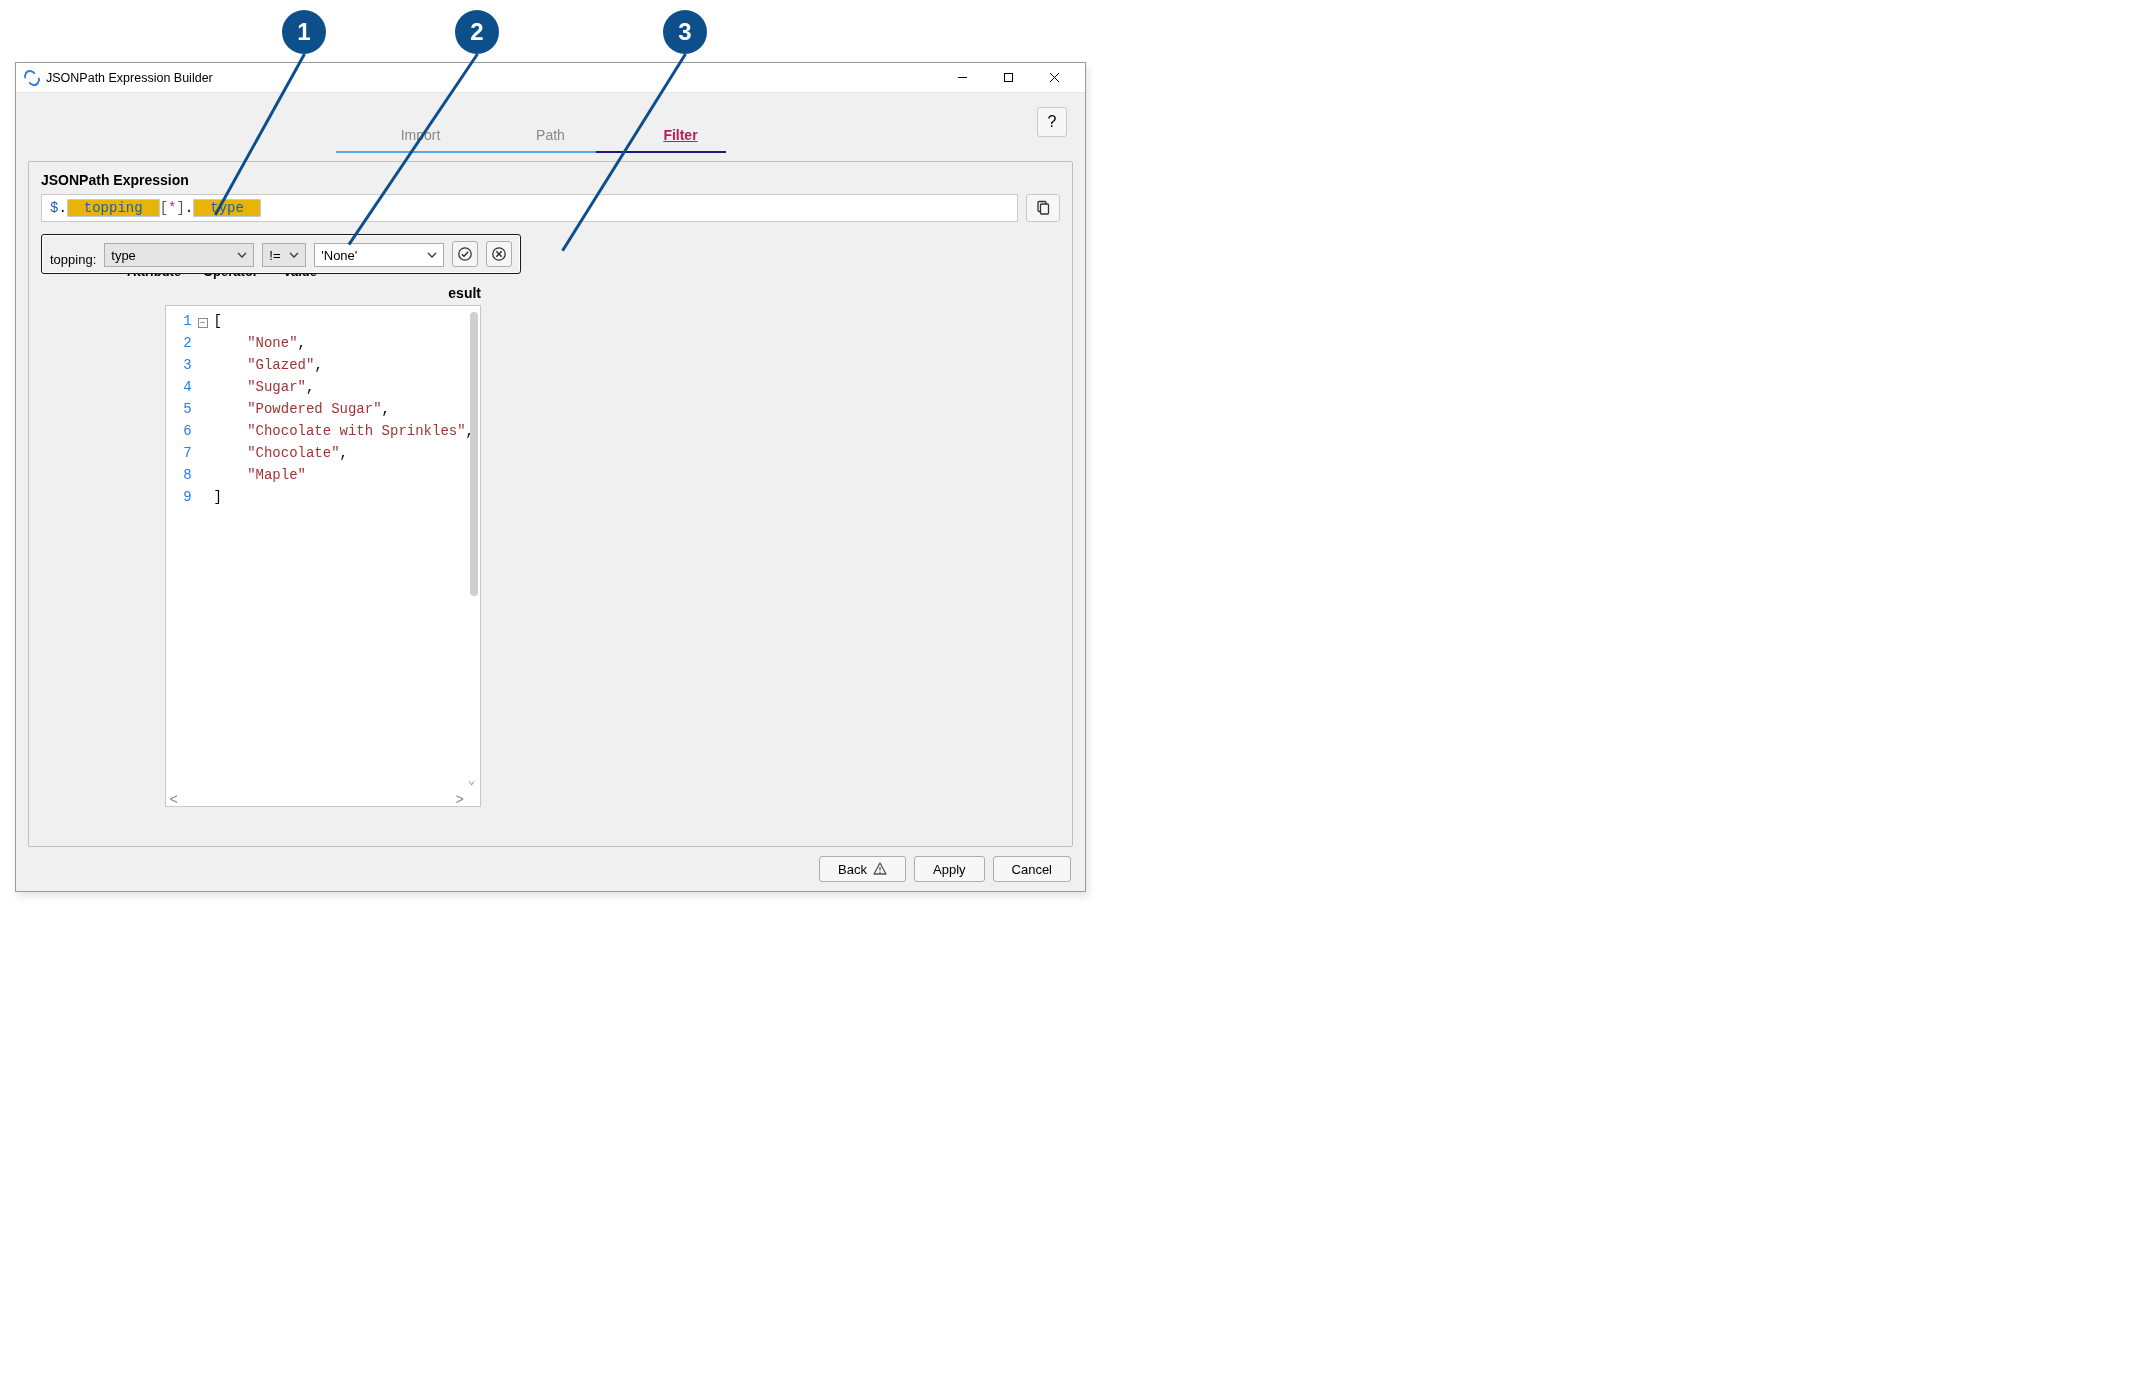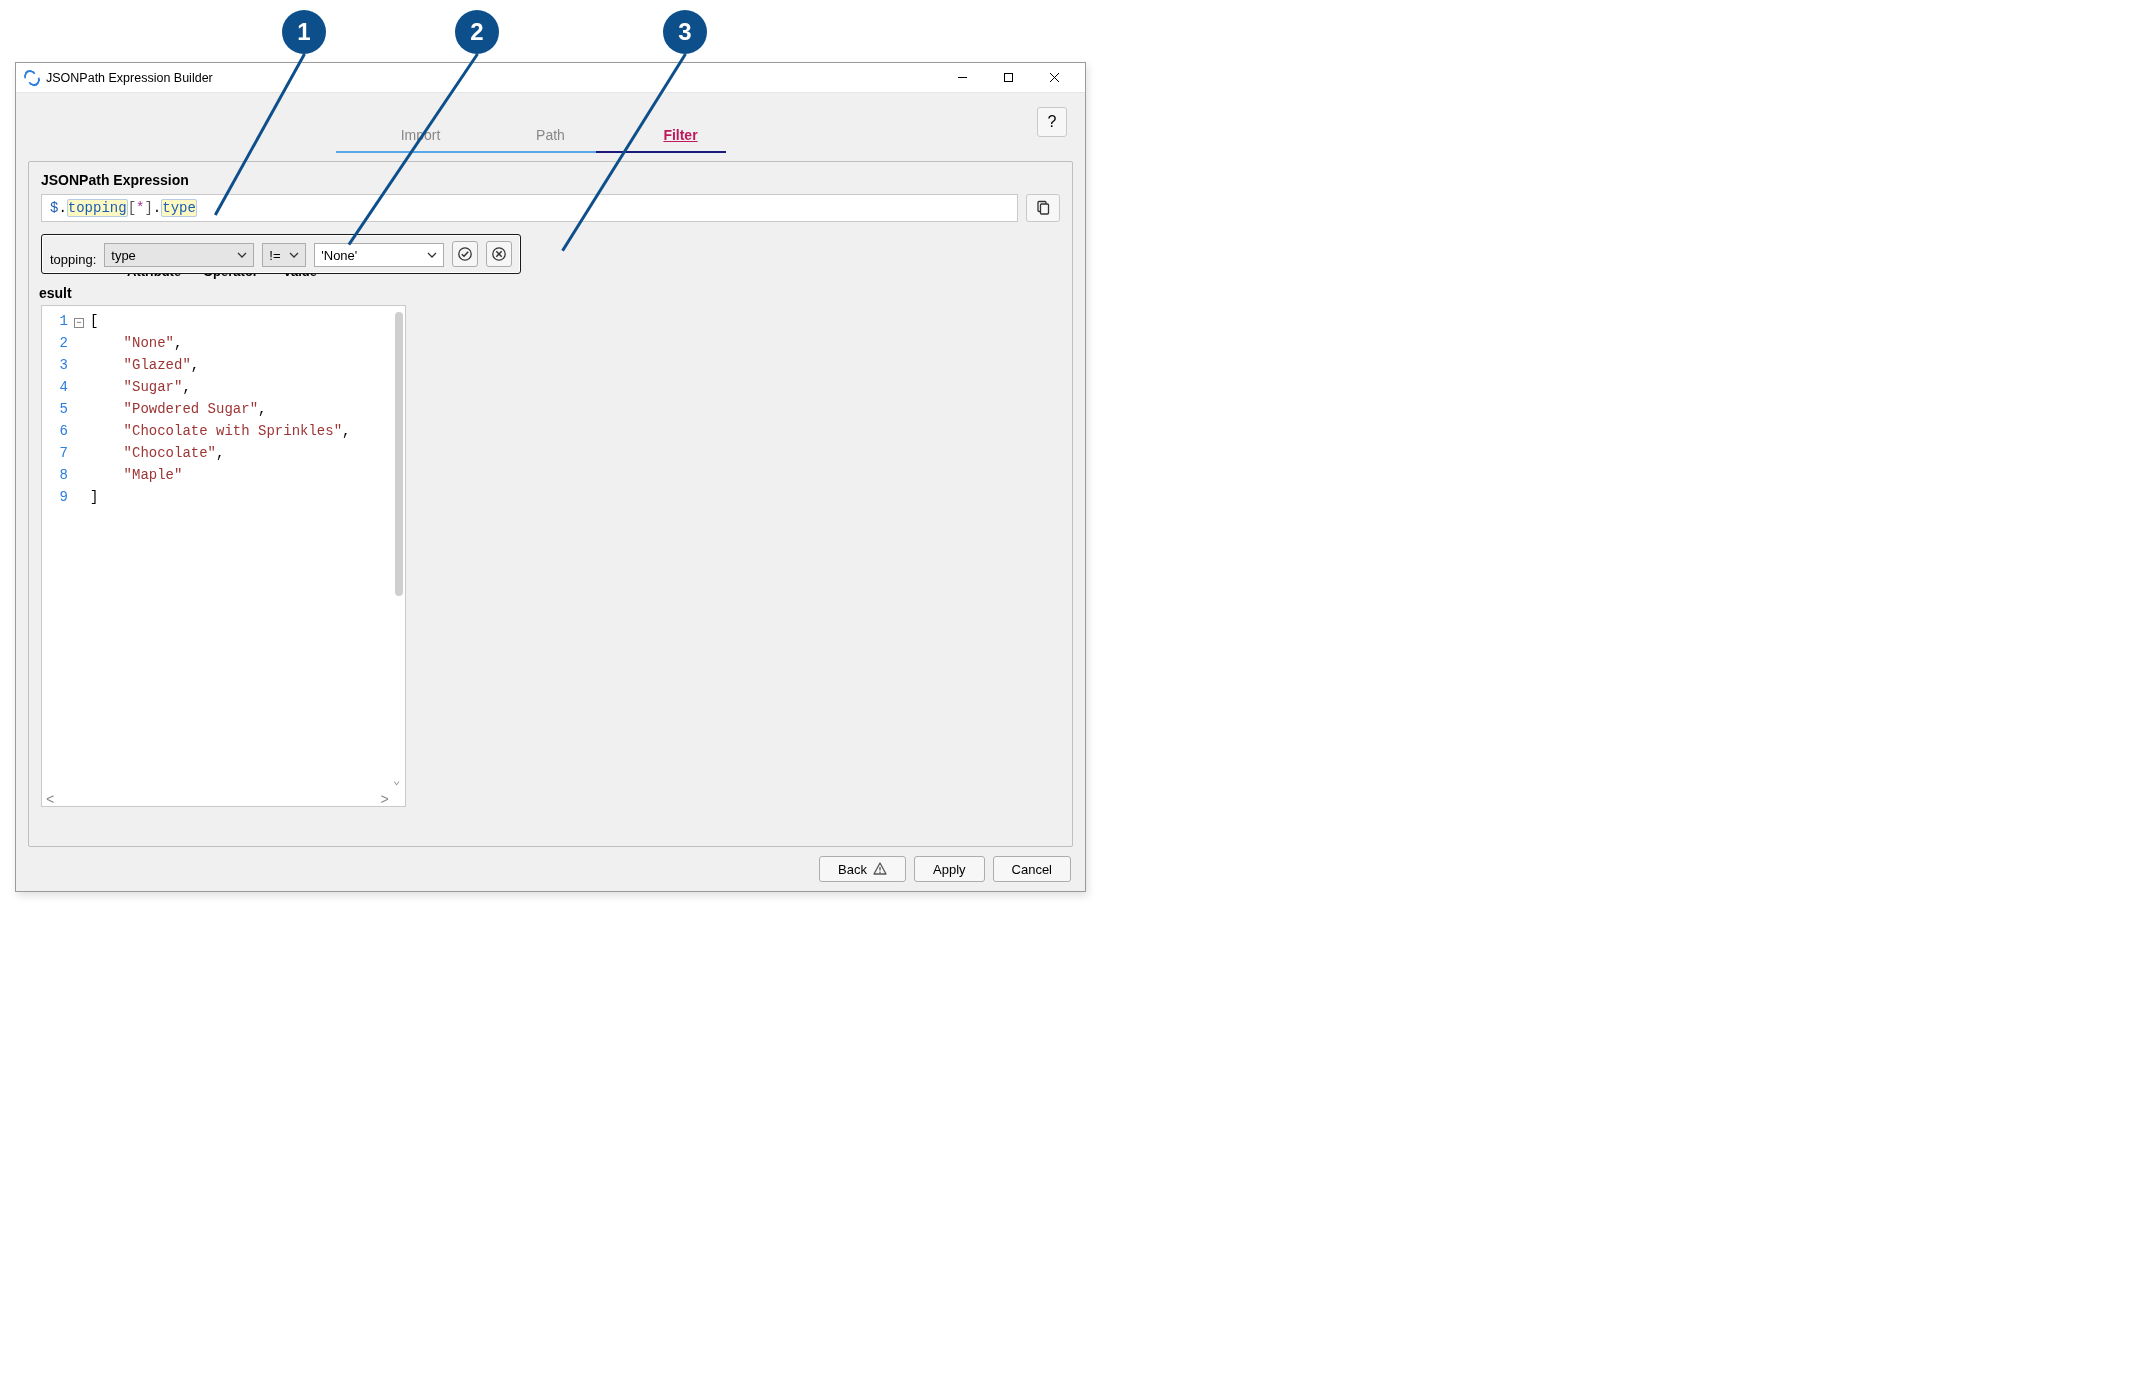--- a/index.html
+++ b/index.html
@@ -132,21 +132,21 @@
   .expr-input {
     flex: 1;
     background: #fff;
     border: 1px solid #c9c9c9;
     padding: 5px 8px;
     font-family: Consolas, "Courier New", monospace;
     font-size: 14px;
   }
   .expr-input .tok-root { color: #1a5fb4; }
   .expr-input .tok-dot { color: #000; }
-  .expr-input .tok-name { color: #1a5fb4; border:1px solid #b8ccea; padding: 0 0; background:#fef9c3; border-radius:2px;}
+  .expr-input .tok-name { color: #1a5fb4; border:1px solid #b8ccea; padding: 0 16px; background:#eab308; border-radius:2px;}
   .expr-input .tok-bracket { color: #555; }
   .expr-input .tok-star { color: #9b2b8f; }
   .copy-btn {
     width: 34px;
     border: 1px solid #c9c9c9;
     background: #f7f7f7;
     border-radius: 3px;
     display: flex; align-items: center; justify-content: center;
   }
   .copy-btn svg { width: 16px; height: 16px; }
@@ -204,23 +204,24 @@
   .split { display: flex; height: calc(100% - 140px); margin-top: 6px; gap: 8px; }
   .left-pane { flex: 1; position: relative; }
   .hint {
     position: absolute;
     left: 34px;
     top: 218px;
     font-size: 13px;
     color: #222;
   }
   .right-pane {
-    width: 365px;
+    width: 440px;
     display: flex;
     flex-direction: column;
+    align-items: flex-end;
   }
   .esult-label {
     font-weight: bold;
     font-size: 14px;
     margin-left: -2px;
     margin-bottom: 4px;
   }
   .code-box {
     flex: 1;
     background: #fff;

